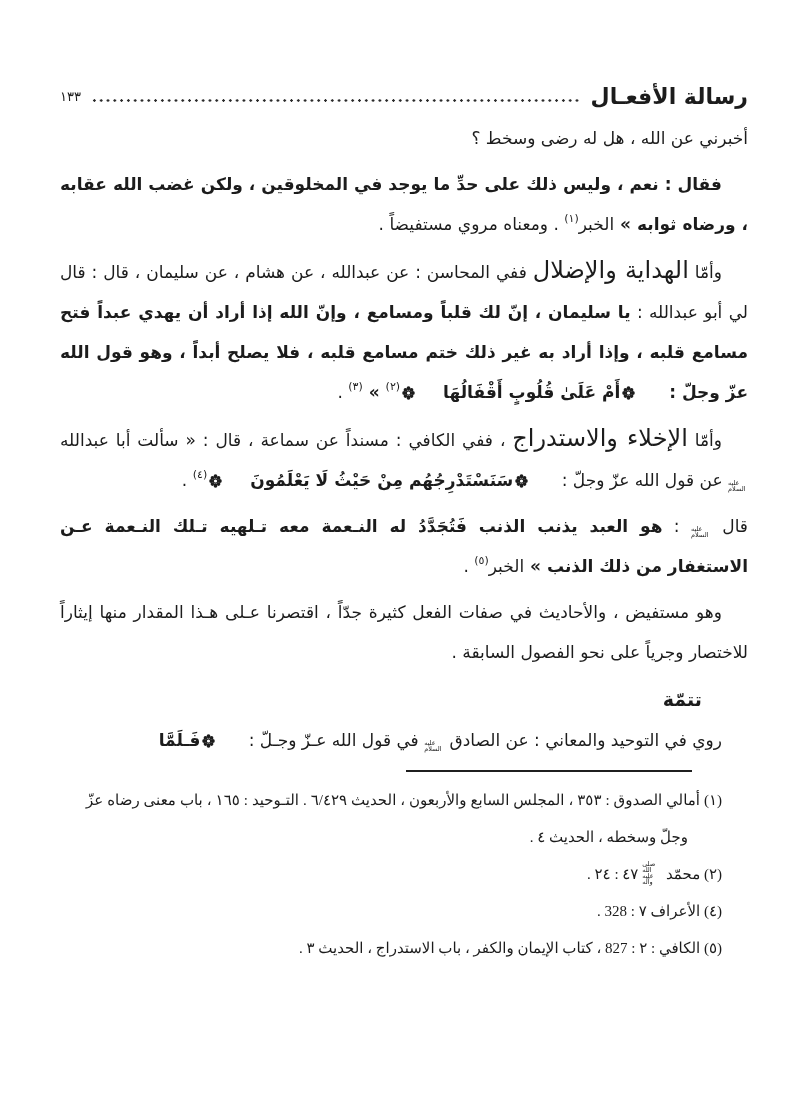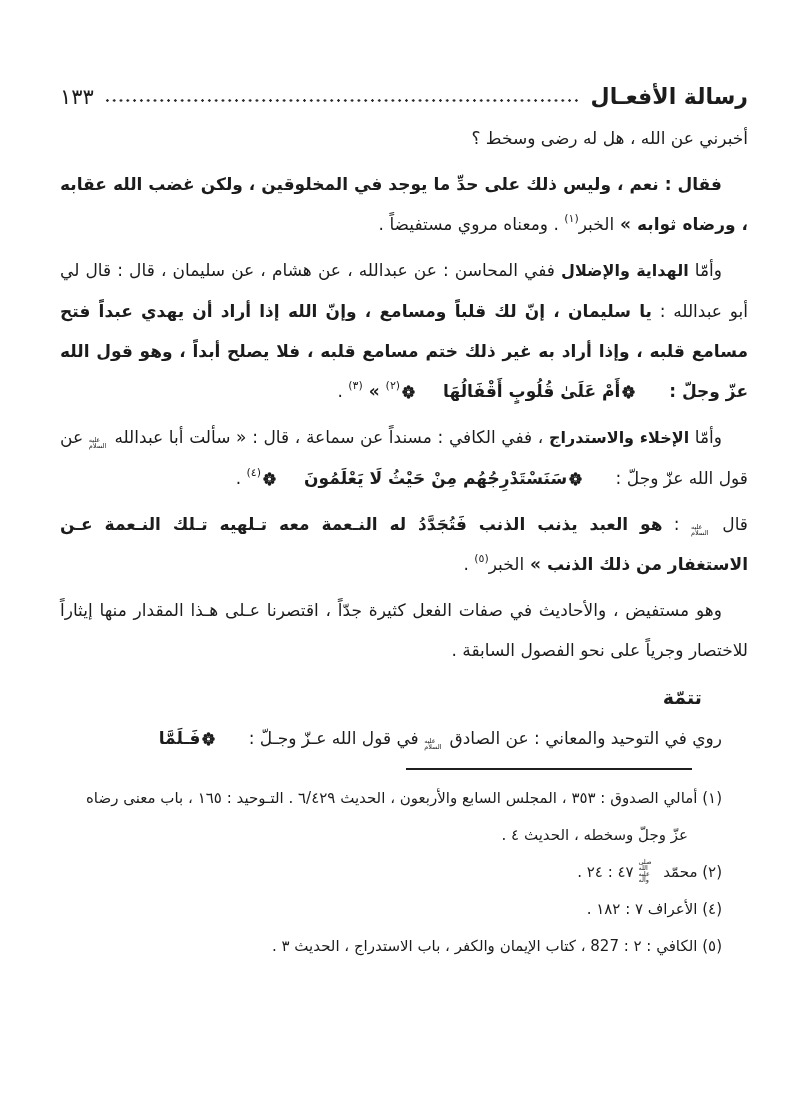--- a/index.html
+++ b/index.html
@@ -16,51 +16,51 @@
     overflow:hidden;
   }
   
   .runhead{display:flex;align-items:flex-end;}
   .book-title{font-weight:700;font-size:22px;line-height:26px;white-space:nowrap;}
   .leader-dots{
     flex:1;height:5px;margin:0 10px 7px 10px;
     background-image:radial-gradient(circle,#2b2b2b 1.15px,transparent 1.45px);
     background-size:6.8px 5px;background-repeat:repeat-x;background-position:left bottom;
   }
-  .page-number{font-size:21px;line-height:26px;white-space:nowrap;letter-spacing:1px;}
+  .page-number{font-size:13px;line-height:26px;white-space:nowrap;letter-spacing:1px;}
   
   .bodytext{margin-top:8px;}
   .para{
     margin:6px 0;
     font-size:17px;
     line-height:40px;
     text-align:justify;
     text-justify:inter-word;
   }
   .para.indent{text-indent:26px;}
   .run{}
   .b{font-weight:700;}
-  .section-name{font-weight:700;font-size:16px;}
+  .section-name{font-weight:400;font-size:24px;}
   .verse{font-weight:700;letter-spacing:.3px;}
   sup.fnref{font-size:11px;line-height:0;vertical-align:8px;font-weight:400;}
   .honorific{
     display:inline-block;width:20px;
     font-size:6.5px;line-height:6px;font-weight:400;
     text-align:left;vertical-align:-5px;
     text-indent:0;white-space:normal;
   }
   .rosette{display:inline-block;margin:0 2px;vertical-align:-2px;line-height:0;}
   .rosette svg{display:inline-block;}
   
   .section-heading{
     font-weight:700;font-size:19px;line-height:30px;
     margin:12px 46px 4px 0;
   }
   
-  .footnotes{margin-top:10px;}
+  .footnotes{margin-top:10px;font-family:Liberation Serif, serif;}
   .fn-rule{
     width:286px;height:0;
     border-top:2.5px solid #1f1f1f;
     margin:0 56px 10px 0;
   }
   .footnote{
     font-size:15px;line-height:37px;
     margin:0 26px;
     padding-right:34px;text-indent:-34px;
     text-align:justify;
@@ -147,17 +147,17 @@
               <circle cx="9.6" cy="10.1" r="1.8"></circle>
               <circle cx="6.5" cy="7" r="2.2" fill="#fff" stroke="currentColor" stroke-width="1.2"></circle>
             </g>
           </svg></span><span class="run verse">فَـلَمَّا</span></p>
   </div>
 
   <div class="footnotes">
     <div class="fn-rule"></div>
     <div class="footnote"><span class="run">(١) أمالي الصدوق : ٣٥٣ ، المجلس السابع والأربعون ، الحديث ٦/٤٢٩ . التـوحيد : ١٦٥ ، باب معنى رضاه عزّ وجلّ وسخطه ، الحديث ٤ .</span></div>
     <div class="footnote"><span class="run">(٢) محمّد </span><span class="honorific">صلى الله عليه وآله</span><span class="run"> ٤٧ : ٢٤ .</span></div>
-    <div class="footnote"><span class="run">(٤) الأعراف ٧ : ١٨٢ .</span></div>
+    <div class="footnote"><span class="run">(٤) الأعراف ٧ : 328 .</span></div>
     <div class="footnote"><span class="run">(٥) الكافي : ٢ : 827 ، كتاب الإيمان والكفر ، باب الاستدراج ، الحديث ٣ .</span></div>
   </div>
 
 </div>
 
 </body></html>

